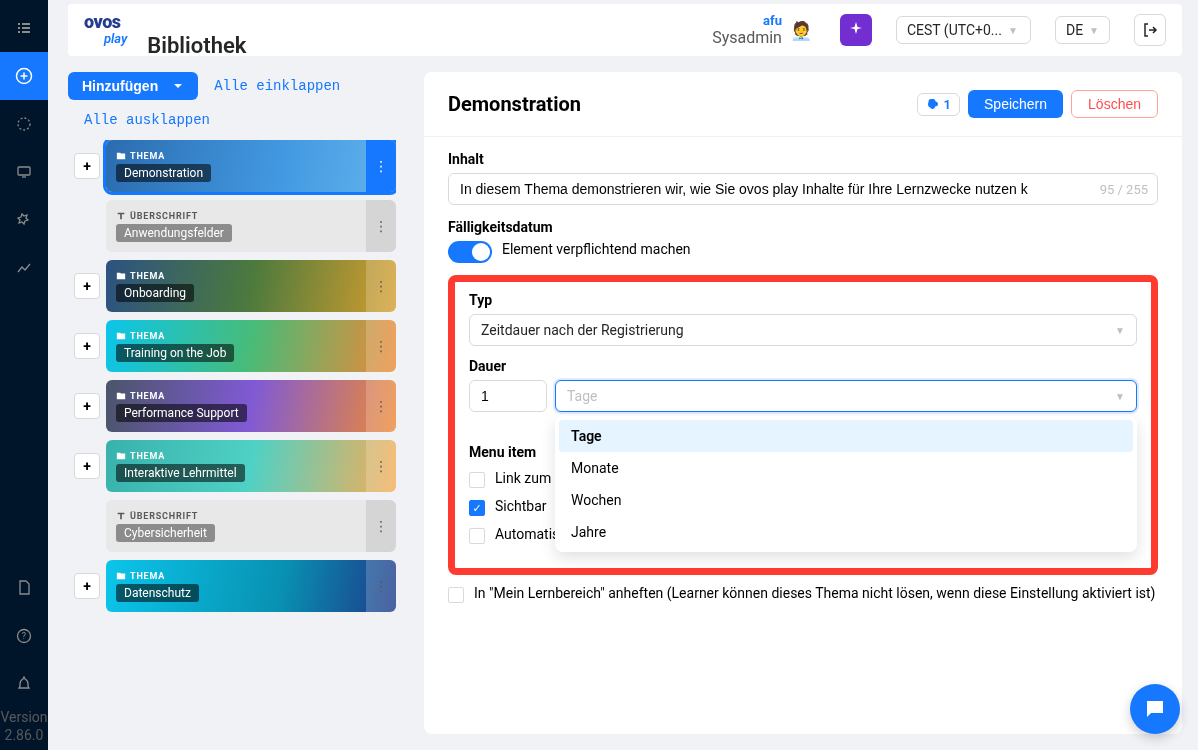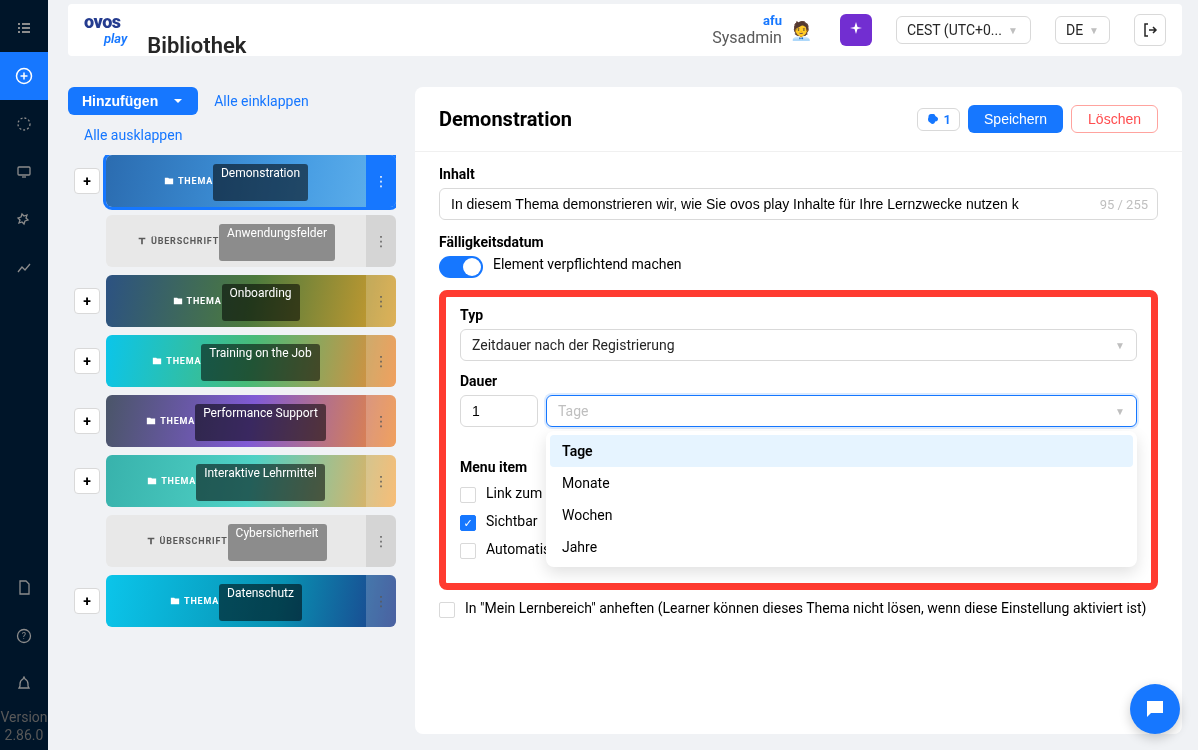--- a/index.html
+++ b/index.html
@@ -18,32 +18,32 @@
 .topbar-right { margin-left: auto; display: flex; align-items: center; gap: 24px; }
 .user-block { display: flex; align-items: center; gap: 6px; }
 .user-text { text-align: right; line-height: 1.2; }
 .user-name-link { color: #1677ff; font-weight: 700; font-size: 13px; }
 .user-role { color: #595959; font-size: 16px; }
 .avatar { width: 28px; height: 28px; border-radius: 50%; background: #fff; display: flex; align-items: center; justify-content: center; font-size: 18px; }
 .sparkle-btn { width: 32px; height: 32px; background: #722ed1; border-radius: 6px; display: flex; align-items: center; justify-content: center; color: #fff; }
 .tz-select, .lang-select { border: 1px solid #d9d9d9; border-radius: 6px; padding: 5px 10px; background: #fff; display: flex; align-items: center; gap: 6px; font-size: 14px; color: #262626; cursor: pointer; }
 .tz-select { width: 135px; }
 .logout-btn { border: 1px solid #d9d9d9; border-radius: 6px; width: 32px; height: 32px; display: flex; align-items: center; justify-content: center; cursor: pointer; color: #262626; }
-.content-row { flex: 1; display: flex; gap: 19px; padding: 31px 16px 16px 20px; overflow: hidden; }
+.content-row { flex: 1; display: flex; gap: 28px; padding: 16px 16px 16px 20px; overflow: hidden; }
 .left-panel { width: 328px; display: flex; flex-direction: column; }
 .left-actions { display: flex; align-items: center; gap: 16px; margin-bottom: 8px; }
 .btn-primary { background: #1677ff; color: #fff; border: none; border-radius: 6px; padding: 6px 14px; font-size: 14px; font-weight: 600; display: flex; align-items: center; gap: 14px; cursor: pointer; }
-.link-action { color: #1677ff; font-size: 14px; cursor: pointer; }
+.link-action { color: #1677ff; font-size: 14px; cursor: pointer; font-family: Liberation Mono, monospace; }
 .link-action.mb { display: inline-block; margin: 4px 0 12px 16px; }
 .tree { flex: 1; overflow-y: auto; }
 .tree-row { display: flex; align-items: stretch; margin-bottom: 8px; }
 .add-col { width: 38px; display: flex; align-items: center; justify-content: center; }
 .add-btn { width: 26px; height: 26px; background: #fff; border: 1px solid #d9d9d9; border-radius: 4px; display: flex; align-items: center; justify-content: center; font-weight: 700; cursor: pointer; }
 .card { flex: 1; border-radius: 6px; position: relative; overflow: hidden; height: 52px; display: flex; align-items: stretch; }
-.card-body { flex: 1; padding: 6px 10px; display: flex; justify-content: center; position: relative; }
+.card-body { flex: 1; padding: 6px 10px; display: flex; flex-direction: column; justify-content: center; position: relative; }
 .card-menu { width: 30px; background: rgba(0,0,0,0.08); display: flex; align-items: center; justify-content: center; color: #595959; cursor: pointer; }
 .card.theme .card-menu { background: rgba(255,255,255,0.2); }
 .card.theme.active { outline: 3px solid #1677ff; }
 .card.theme.active .card-menu { background: #1677ff; color: #fff; }
 .card-tag { font-size: 9px; font-weight: 700; letter-spacing: 0.8px; color: #fff; display: flex; align-items: center; gap: 4px; }
 .card-chip { display: inline-block; background: rgba(0,0,0,0.55); color: #fff; font-size: 12px; padding: 2px 8px; border-radius: 3px; margin-top: 3px; width: fit-content; }
 .card.heading { background: #e8e8e8; margin-left: 38px; }
 .card.heading .card-tag { color: #595959; }
 .card.heading .card-chip { background: #8c8c8c; }
 .card.theme { color: #fff; }

